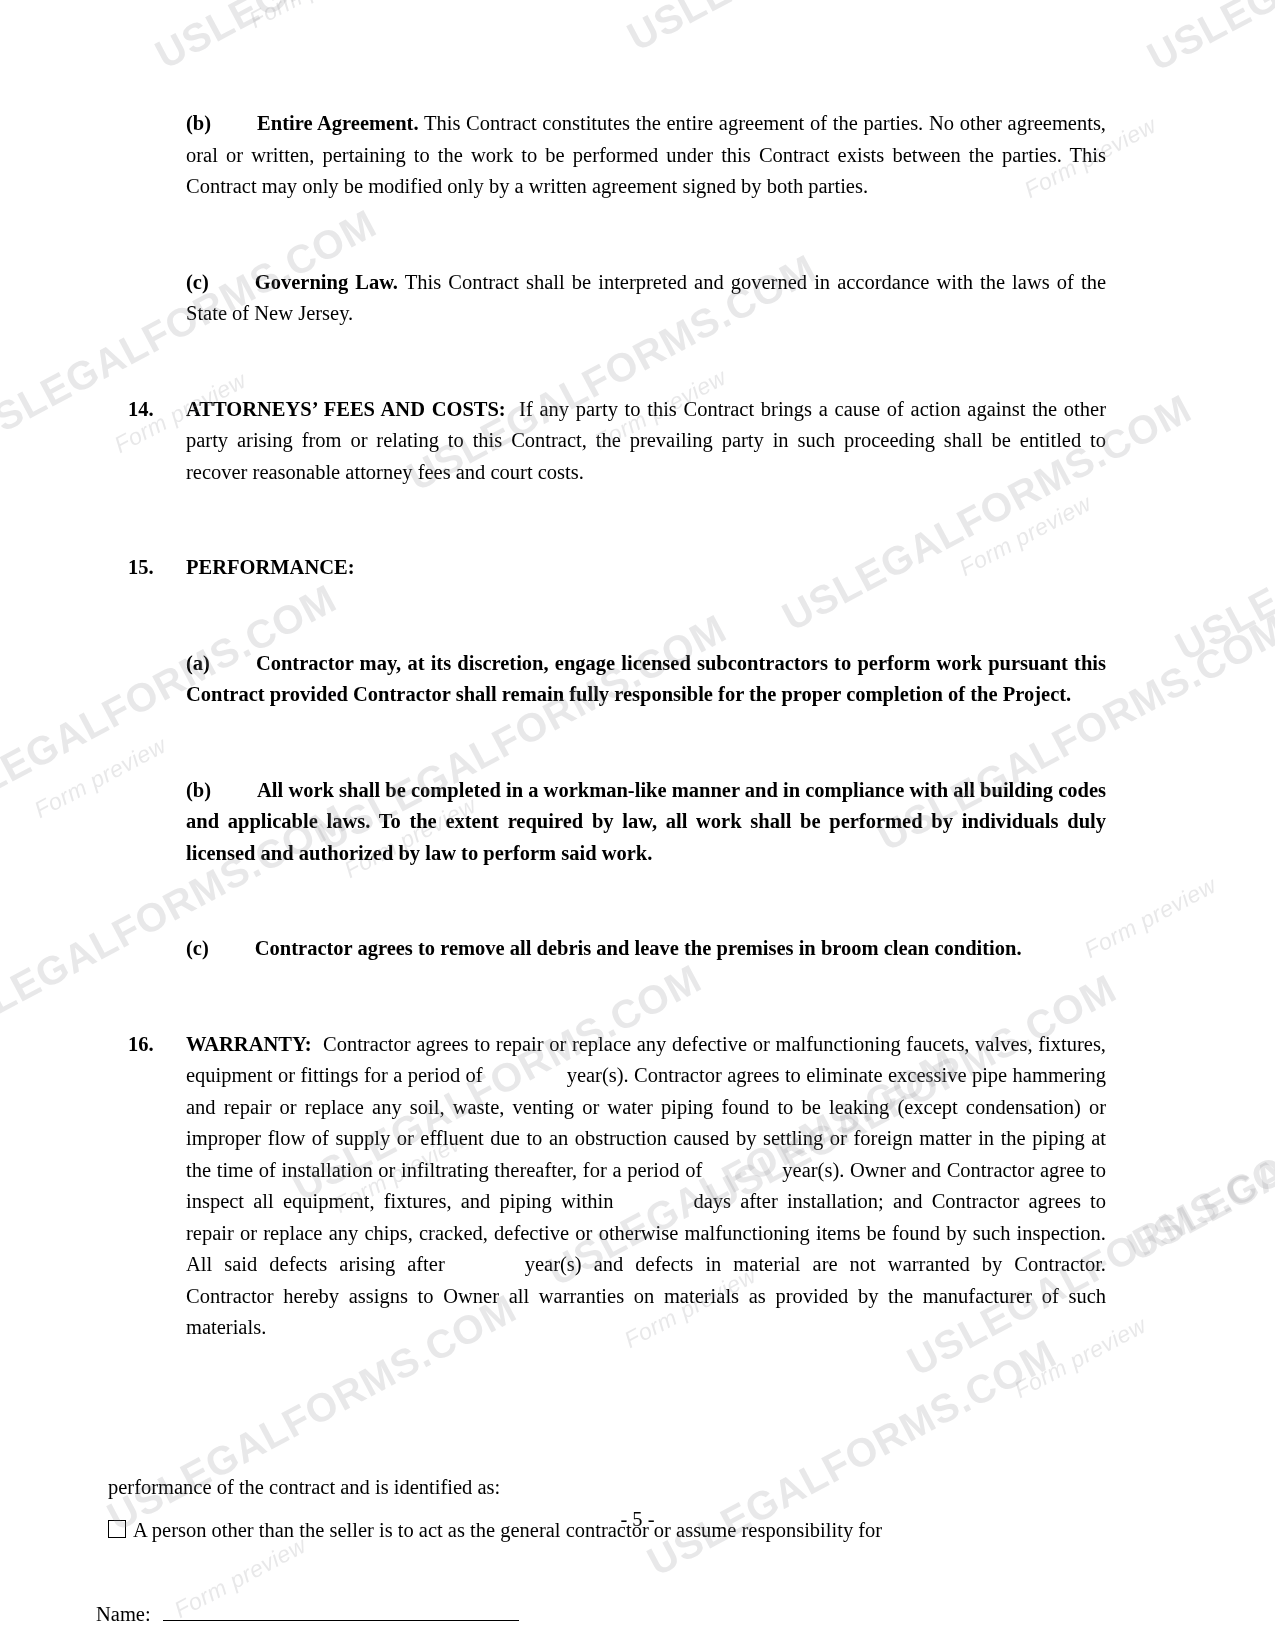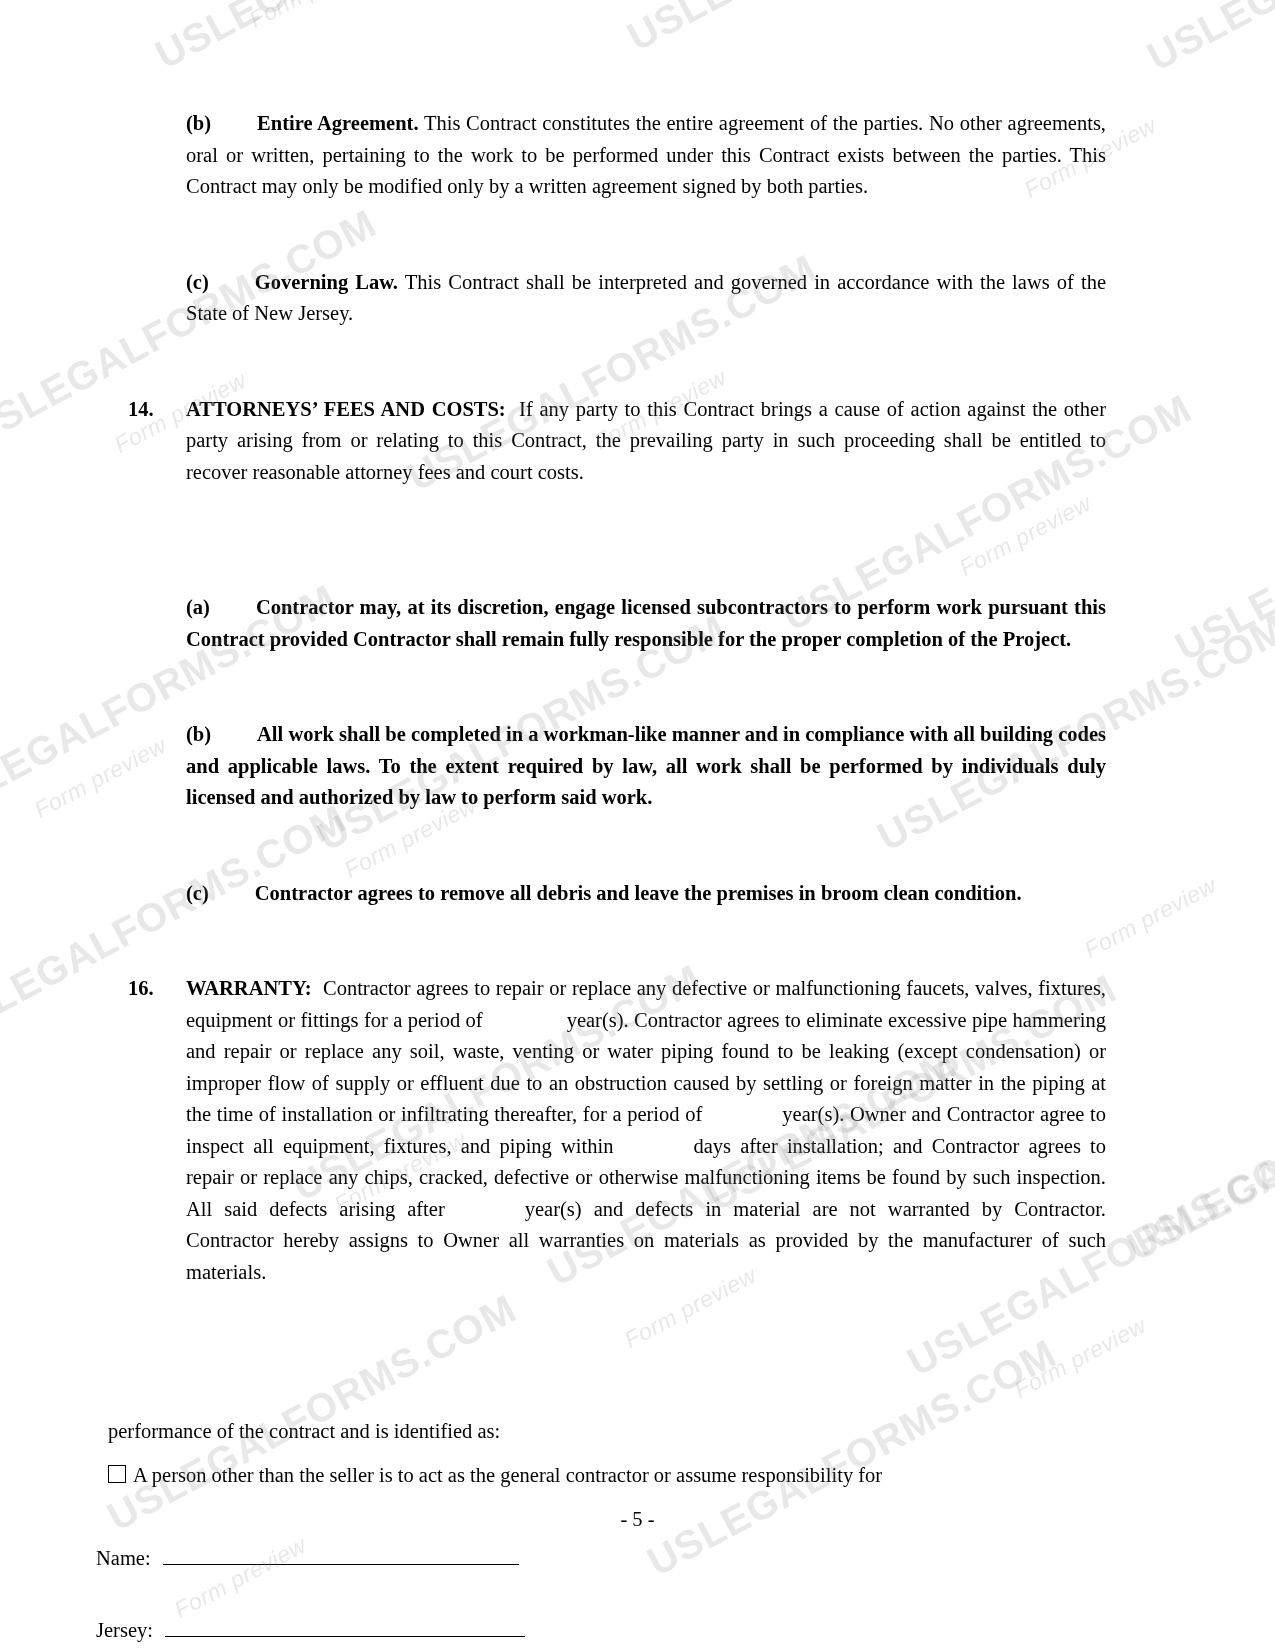--- a/index.html
+++ b/index.html
@@ -200,20 +200,21 @@
     <div class="gap-md"></div>
 
     <p class="sub"><span class="lbl">(c)</span><span class="tab"></span><span class="heading">Governing Law.</span> <span>This Contract shall be interpreted and governed in accordance with the laws of the State of New Jersey.</span></p>
 
     <div class="gap-md"></div>
 
     <p class="clause"><span class="num">14.</span><span class="heading">ATTORNEYS’ FEES AND COSTS:</span>&nbsp; <span>If any party to this Contract brings a cause of action against the other party arising from or relating to this Contract, the prevailing party in such proceeding shall be entitled to recover reasonable attorney fees and court costs.</span></p>
 
     <div class="gap-md"></div>
 
+    <p class="clause"><span class="num">15.</span><span class="heading">PERFORMANCE:</span></p>
 
     <div class="gap-md"></div>
 
     <p class="sub bold"><span>(a)</span><span class="tab"></span><span>Contractor may, at its discretion, engage licensed subcontractors to perform work pursuant this Contract provided Contractor shall remain fully responsible for the proper completion of the Project.</span></p>
 
     <div class="gap-md"></div>
 
     <p class="sub bold"><span>(b)</span><span class="tab"></span><span>All work shall be completed in a workman-like manner and in compliance with all building codes and applicable laws. To the extent required by law, all work shall be performed by individuals duly licensed and authorized by law to perform said work.</span></p>
 
     <div class="gap-md"></div>

